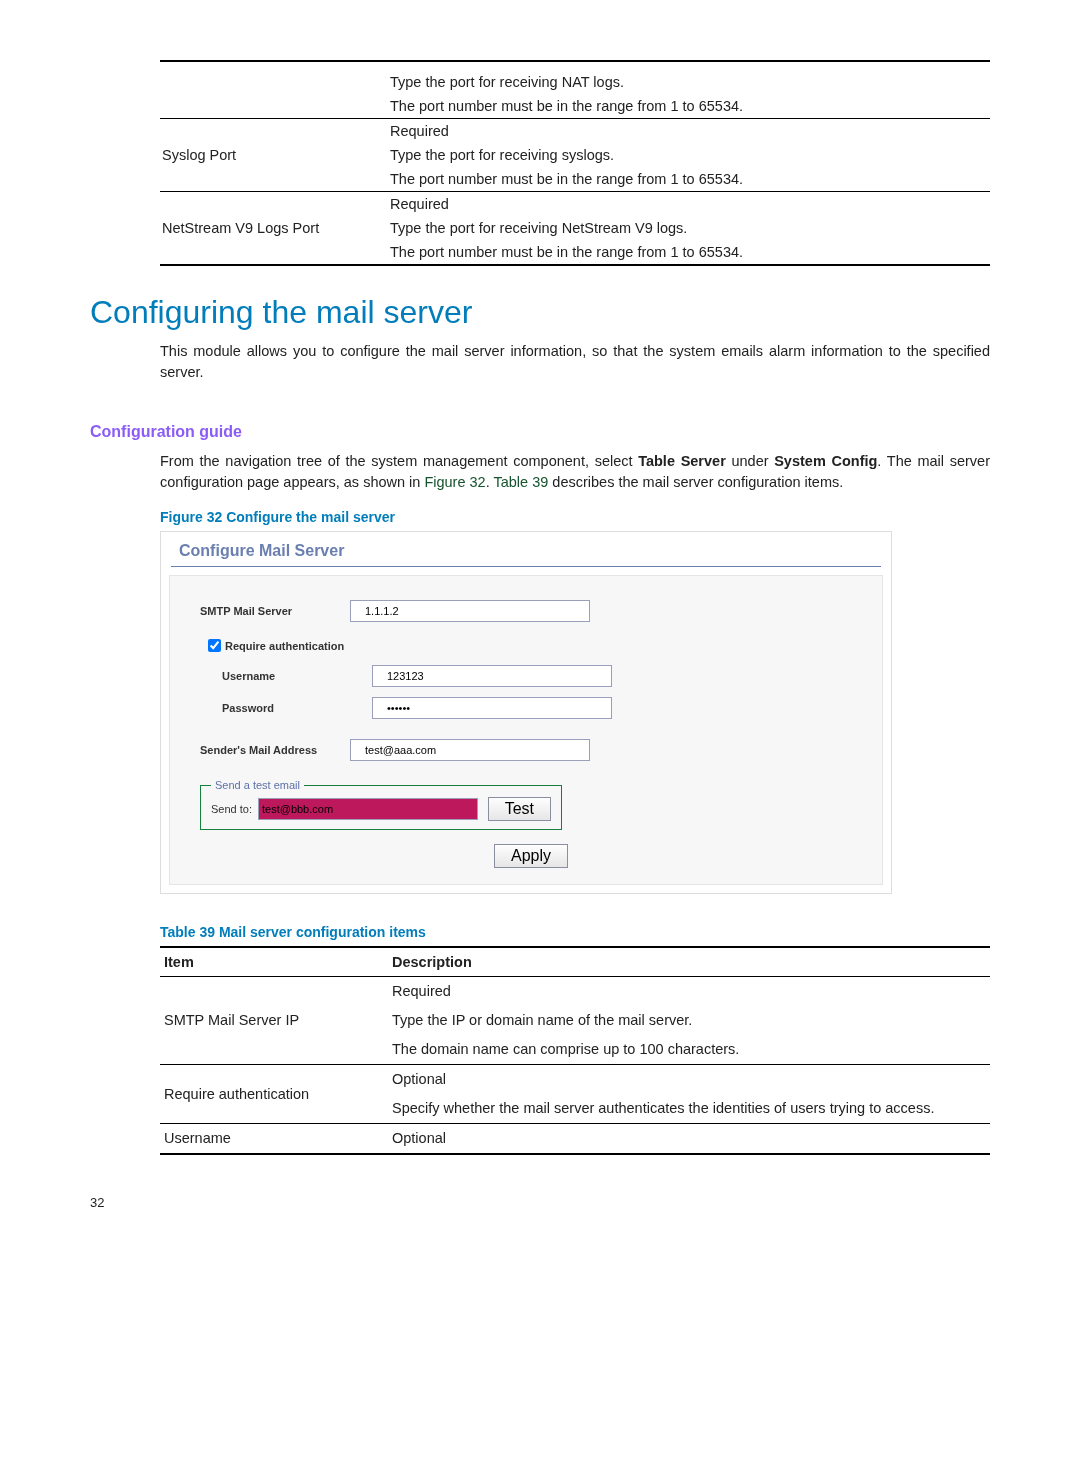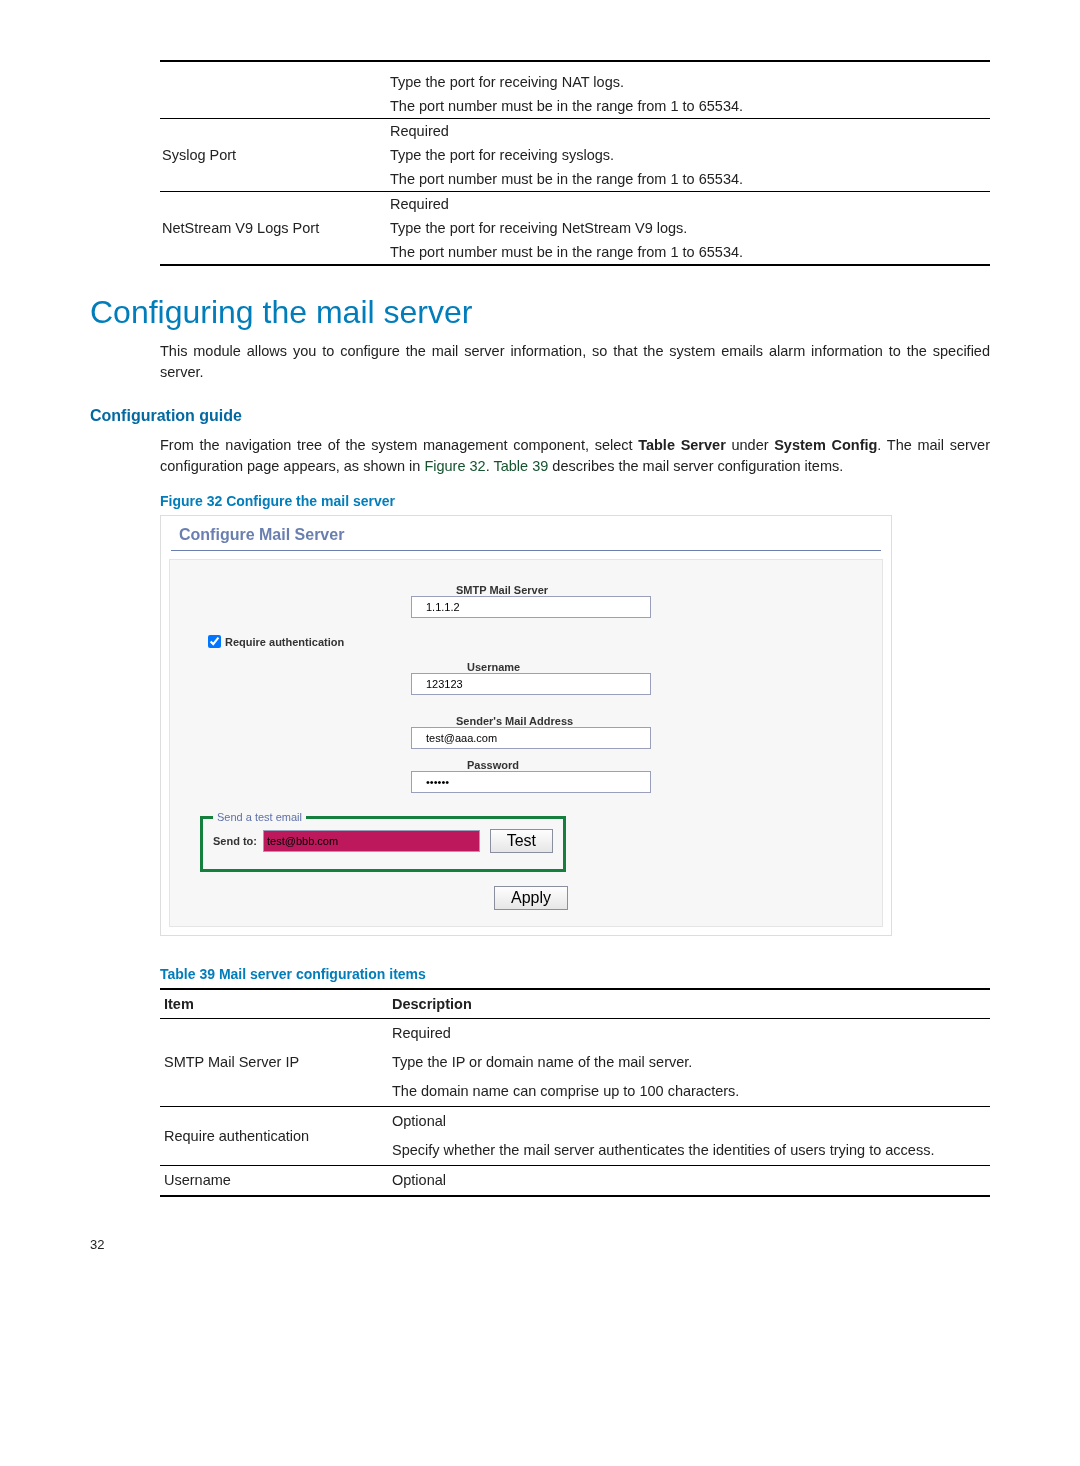--- a/index.html
+++ b/index.html
@@ -33,22 +33,22 @@
     margin: 20px 0 10px 0;
   }
   .body-text {
     margin: 0 0 14px 70px;
     text-align: justify;
     line-height: 1.45;
   }
   .h3 {
     font-size: 16px;
     font-weight: bold;
-    color: #0369a1;
-    margin: 24px 0 10px 0;
+    color: #8b5cf6;
+    margin: 40px 0 10px 0;
   }
   .fig-caption {
     font-size: 14px;
     font-weight: bold;
     color: #007dba;
     margin: 16px 0 6px 70px;
   }
   .link { color: #14532d; }
   .bold { font-weight: bold; }
 
@@ -70,42 +70,42 @@
     margin: 0 10px 0 10px;
   }
   .shot-body {
     background: #f7f7f7;
     border: 1px solid #e5e5e5;
     margin: 8px;
     padding: 14px 20px 16px 30px;
     font-size: 11px;
     color: #333;
   }
-  .form-row { display: flex; align-items: center; margin: 10px 0; flex-direction: column; }
+  .form-row { display: flex; align-items: center; margin: 10px 0; }
   .form-lbl { width: 150px; font-weight: bold; font-size: 11px; }
   .form-in {
     width: 210px;
     height: 18px;
     font-size: 11px;
     padding: 1px 14px;
     border: 1px solid #9aa0bb;
     background: #fff;
   }
   .chk-row { display: flex; align-items: center; margin: 14px 0 4px 4px; font-weight: bold; font-size: 11px; }
   .chk-row input { margin-right: 4px; }
   .sub .form-lbl { padding-left: 22px; }
   fieldset.testmail {
-    border: 3px solid #15803d;
+    border: 1px solid #15803d;
     margin: 18px 0 9px 0;
-    padding: 6px 10px 16px 10px;
+    padding: 6px 10px 8px 10px;
     width: 340px;
   }
   fieldset.testmail legend { color: #5d71aa; font-size: 11px; padding: 0 4px; }
   .test-row { display: flex; align-items: center; font-size: 11px; }
-  .test-row .lbl { font-weight: bold; margin-right: 6px; }
+  .test-row .lbl { font-weight: normal; margin-right: 6px; }
   .test-in {
     flex: 1;
     height: 18px;
     font-size: 11px;
     padding: 1px 3px;
     border: 1px solid #9aa0bb;
     background: #be185d;
     margin-right: 10px;
     min-width: 0;
   }
@@ -204,28 +204,28 @@
     </div>
 
     <div class="chk-row">
       <input type="checkbox" checked="" style="">
       <span>Require authentication</span>
     </div>
     <div class="form-row sub">
       <div class="form-lbl">Username</div>
       <input class="form-in" value="123123" style="">
     </div>
+    <div class="form-row sub">
+      <div class="form-lbl">Password</div>
+      <input class="form-in" value="••••••" style="">
+    </div>
+
     <div class="form-row" style="margin-top:20px;">
       <div class="form-lbl">Sender's Mail Address</div>
       <input class="form-in" value="test@aaa.com" style="">
-    </div>
-
-    <div class="form-row sub">
-      <div class="form-lbl">Password</div>
-      <input class="form-in" value="••••••" style="">
     </div>
 
     <fieldset class="testmail">
       <legend>Send a test email</legend>
       <div class="test-row">
         <span class="lbl">Send to:</span>
         <input class="test-in" value="test@bbb.com" style="">
         <button class="btn">Test</button>
       </div>
     </fieldset>

